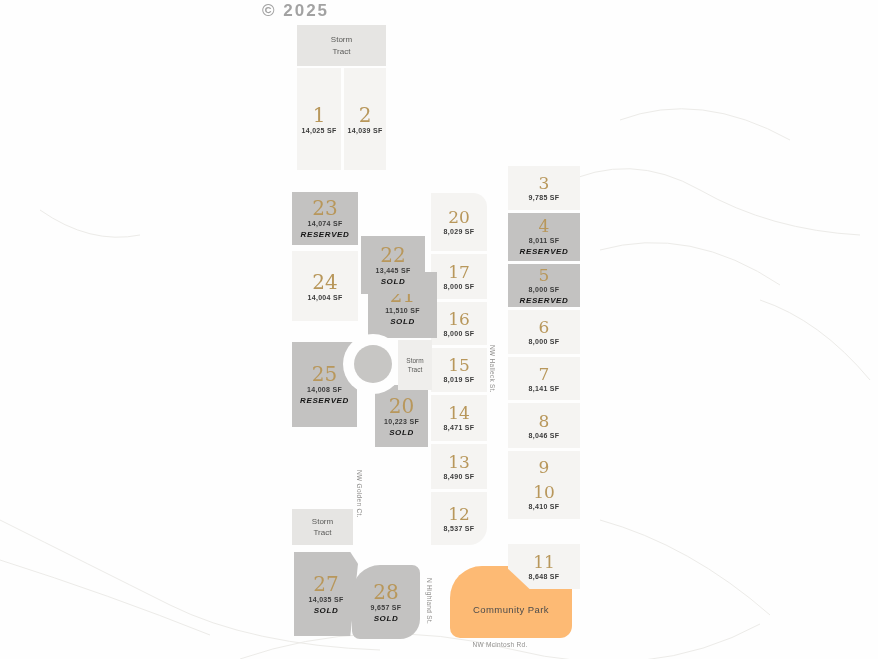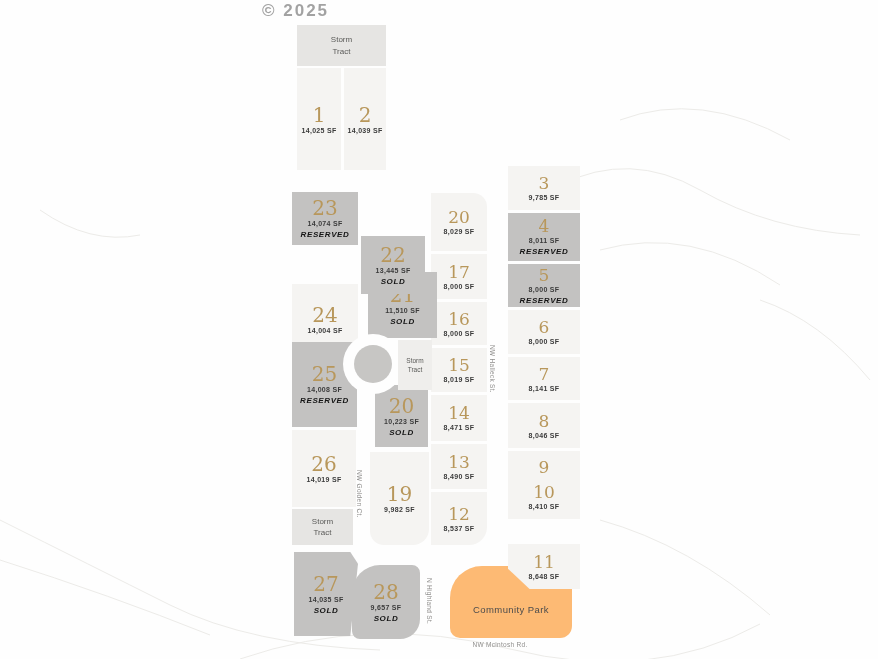--- a/index.html
+++ b/index.html
@@ -49,21 +49,21 @@
   .pL14{left:431px;top:395px;width:56px;height:46px;}
   .pL15{left:431px;top:348px;width:56px;height:44px;}
   .pL16{left:431px;top:302px;width:56px;height:43px;}
   .pL17{left:431px;top:254px;width:56px;height:45px;}
   .pL18{left:431px;top:193px;width:56px;height:58px;border-radius:0 14px 0 0;}
   .pL19{left:370px;top:452px;width:59px;height:93px;border-radius:0 0 16px 14px;}
   .pL20{left:375px;top:385px;width:53px;height:62px;}
   .pL21{left:368px;top:272px;width:69px;height:66px;}
   .pL22{left:361px;top:192px;width:64px;height:58px;margin-top:44px;}
   .pL23{left:292px;top:192px;width:66px;height:53px;}
-  .pL24{left:292px;top:284px;width:66px;height:70px;justify-content:center;}
+  .pL24{left:292px;top:251px;width:66px;height:70px;justify-content:center;}
   .pL25{left:292px;top:342px;width:65px;height:85px;}
   .pL26{left:292px;top:430px;width:64px;height:77px;}
   .pL27{left:294px;top:552px;width:64px;height:84px;
         clip-path:polygon(0 0,88% 0,100% 14%,88% 100%,0 100%);}
   .pL28{left:352px;top:565px;width:68px;height:74px;border-radius:28px 8px 20px 8px;}
   .pTractTop{left:297px;top:25px;width:89px;height:41px;}
   .pTractBottom{left:292px;top:509px;width:61px;height:36px;}
   .pTractMid{left:398px;top:340px;width:34px;height:50px;}
   .pPark{left:450px;top:566px;width:122px;height:72px;}
   .pGolden{left:356px;top:470px;}
@@ -179,24 +179,20 @@
     <div class="sf">8,000 SF</div>
   </div>
   <div class="lot avail small pL17">
     <div class="num">17</div>
     <div class="sf">8,000 SF</div>
   </div>
   <div class="lot avail small pL18">
     <div class="num">20</div>
     <div class="sf">8,029 SF</div>
   </div>
-  <div class="lot avail pL19">
-    <div class="num">19</div>
-    <div class="sf">9,982 SF</div>
-  </div>
   <div class="lot taken pL20">
     <div class="num">20</div>
     <div class="sf">10,223 SF</div>
     <div class="status">SOLD</div>
   </div>
   <div class="lot taken pL21">
     <div class="num">21</div>
     <div class="sf">11,510 SF</div>
     <div class="status">SOLD</div>
   </div>
@@ -212,24 +208,20 @@
   </div>
   <div class="lot avail pL24">
     <div class="num">24</div>
     <div class="sf">14,004 SF</div>
   </div>
   <div class="lot taken pL25">
     <div class="num">25</div>
     <div class="sf">14,008 SF</div>
     <div class="status">RESERVED</div>
   </div>
-  <div class="lot avail pL26">
-    <div class="num">26</div>
-    <div class="sf">14,019 SF</div>
-  </div>
   <div class="lot taken pL27">
     <div class="num">27</div>
     <div class="sf">14,035 SF</div>
     <div class="status">SOLD</div>
   </div>
   <div class="lot taken pL28">
     <div class="num">28</div>
     <div class="sf">9,657 SF</div>
     <div class="status">SOLD</div>
   </div>

